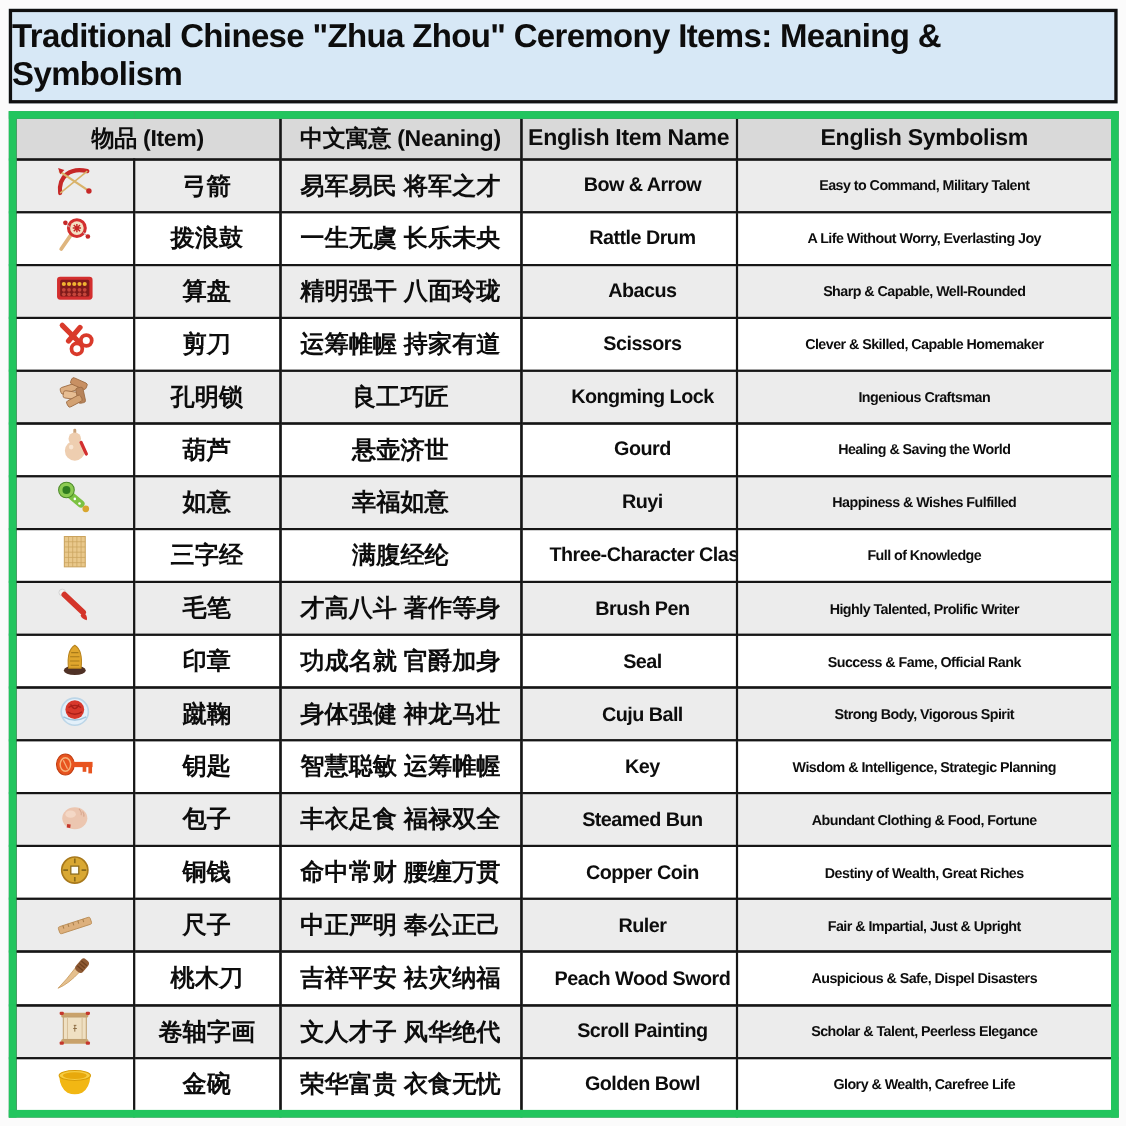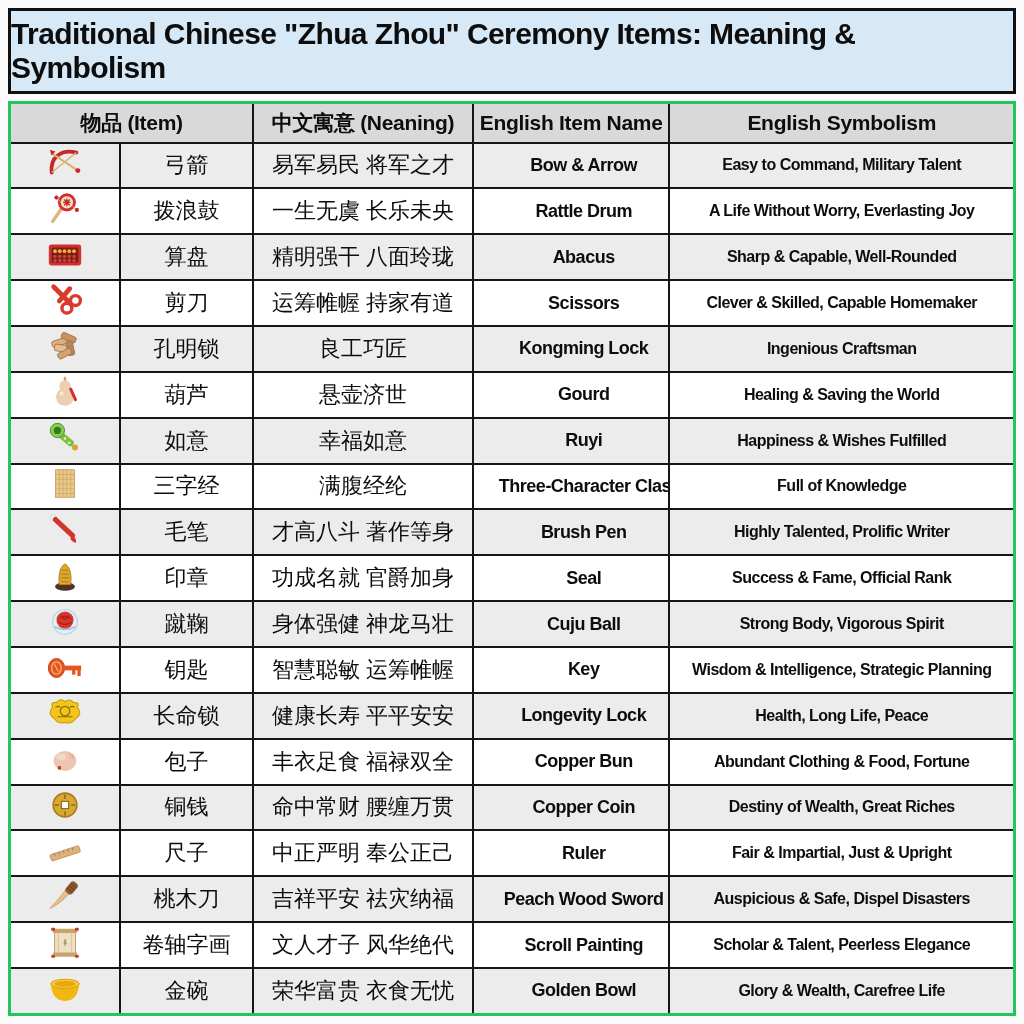--- a/index.html
+++ b/index.html
@@ -22,39 +22,39 @@
     align-items:center;justify-content:center;
     box-sizing:border-box;
   }
   .title-en{font-size:30px;font-weight:bold;letter-spacing:-0.6px;line-height:1.15;}
   .title-zh{font-size:27px;font-weight:bold;line-height:1.2;}
   .gap{height:7px;flex:0 0 7px;}
   table{
     border-collapse:collapse;
     width:100%;flex:1;
     table-layout:fixed;
-    border:3px solid #22c55e;
+    border:7px solid #22c55e;
     background:#737373;
   }
   th,td{
     border:2px solid #161616;
     text-align:center;vertical-align:middle;
     padding:0;overflow:hidden;white-space:nowrap;
     box-sizing:border-box;
   }
   thead th{
     background:#d9d9d9;
     font-size:21px;font-weight:bold;
     height:40px;letter-spacing:-0.3px;
   }
   tbody tr:nth-child(odd) td{background:#ececec;}
   tbody tr:nth-child(even) td{background:#ffffff;}
-  td.zh{font-size:22px;font-weight:normal;}
+  td.zh{font-size:22px;font-weight:bold;}
   td.en-name{font-size:18px;font-weight:bold;letter-spacing:-0.5px;padding-left:25px;}
-  td.en-sym{font-size:16px;font-weight:bold;letter-spacing:-0.5px;}
+  td.en-sym{font-size:13px;font-weight:bold;letter-spacing:-0.5px;}
   td.icon-cell .icon{display:inline-flex;align-items:center;justify-content:center;}
   td.icon-cell svg{display:block;}
 </style>
 </head>
 <body>
 
 <div class="page">
 
   <div class="title-box">
     <div class="title-en">Traditional Chinese "Zhua Zhou" Ceremony Items: Meaning &amp; Symbolism</div>
@@ -268,43 +268,30 @@
                 <rect x="33" y="22" width="3.5" height="6.5" fill="#e8541f"></rect>
               </svg>
             </span></td>
           <td class="zh">钥匙</td>
           <td class="zh">智慧聪敏 运筹帷幄</td>
           <td class="en-name">Key</td>
           <td class="en-sym">Wisdom &amp; Intelligence, Strategic Planning</td>
         </tr>
         <tr>
           <td class="icon-cell"><span class="icon">
-              <svg width="40" height="38" viewBox="0 0 40 40">
-                <path d="M7 13 Q4 7 11 8 Q15 3 20 7 Q25 3 29 8 Q36 7 33 13 Q39 20 31 25 Q27 31 20 29 Q13 31 9 25 Q1 20 7 13 Z" fill="#f2c51d" stroke="#c79d08" stroke-width="1.2"></path>
-                <circle cx="20" cy="17" r="5" fill="none" stroke="#8a6d05" stroke-width="1.3"></circle>
-                <path d="M10 13 q3 -2 5 0 M25 13 q3 -2 5 0 M12 23 h16" stroke="#8a6d05" stroke-width="1.1" fill="none"></path>
-              </svg>
-            </span></td>
-          <td class="zh">长命锁</td>
-          <td class="zh">健康长寿 平平安安</td>
-          <td class="en-name">Longevity Lock</td>
-          <td class="en-sym">Health, Long Life, Peace</td>
-        </tr>
-        <tr>
-          <td class="icon-cell"><span class="icon">
               <svg width="38" height="38" viewBox="0 0 40 40">
                 <ellipse cx="20" cy="21" rx="12" ry="10.5" fill="#ecc6b0"></ellipse>
                 <ellipse cx="16" cy="17" rx="5" ry="3.5" fill="#f4d8c6"></ellipse>
                 <path d="M24 12 q3 3 2 6 M27.5 14.5 q2 3 1 5" stroke="#d8a78f" stroke-width="1" fill="none"></path>
                 <rect x="12.5" y="26.5" width="3.4" height="3.4" fill="#c5372c" transform="rotate(8 14 28)"></rect>
               </svg>
             </span></td>
           <td class="zh">包子</td>
           <td class="zh">丰衣足食 福禄双全</td>
-          <td class="en-name">Copper Bun</td>
+          <td class="en-name">Steamed Bun</td>
           <td class="en-sym">Abundant Clothing &amp; Food, Fortune</td>
         </tr>
         <tr>
           <td class="icon-cell"><span class="icon">
               <svg width="38" height="38" viewBox="0 0 40 40">
                 <circle cx="20" cy="20" r="12.5" fill="#d9a833" stroke="#a8791c" stroke-width="1.6"></circle>
                 <rect x="16.2" y="16.2" width="7.6" height="7.6" fill="#fdfdf6" stroke="#8a6a1a" stroke-width="1.2"></rect>
                 <path d="M20 9 v4.5 M20 26.5 v4.5 M9 20 h4.5 M26.5 20 h4.5" stroke="#8a6a1a" stroke-width="1.6"></path>
               </svg>
             </span></td>

